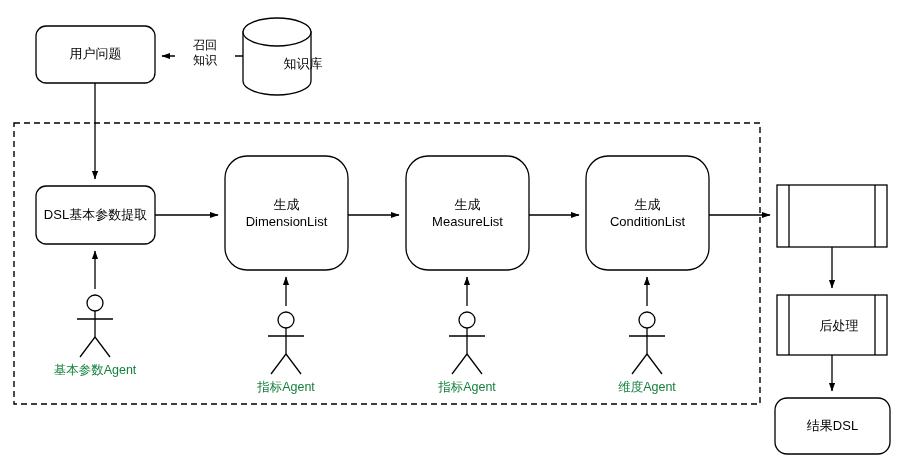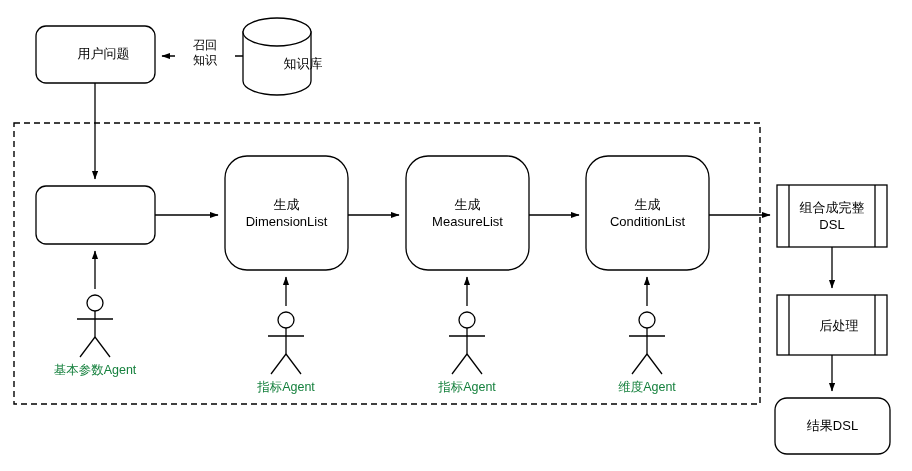--- a/index.html
+++ b/index.html
@@ -134,39 +134,38 @@
     <g>
       <path d="M647,306 L647,277" fill="none" stroke="#000000" stroke-width="1.3" marker-end="url(#arrow)"></path>
       <circle cx="647" cy="320" r="8" fill="#ffffff" stroke="#000000" stroke-width="1.3"></circle>
       <line x1="647" y1="328" x2="647" y2="354" stroke="#000000" stroke-width="1.3"></line>
       <line x1="629" y1="336" x2="665" y2="336" stroke="#000000" stroke-width="1.3"></line>
       <line x1="647" y1="354" x2="632" y2="374" stroke="#000000" stroke-width="1.3"></line>
       <line x1="647" y1="354" x2="662" y2="374" stroke="#000000" stroke-width="1.3"></line>
     </g>
   </svg>
 
-  <div class="node-label" style="left:36px; top:45px; width:119px;margin-left:8px;">用户问题</div>
+  <div class="node-label" style="left:36px; top:45px; width:119px;">用户问题</div>
 
   <div class="node-label" style="left:243px; top:55px; width:88px;margin-left:16px;">知识库</div>
 
   <div class="edge-label" style="left:175px; top:38px; width:60px;">召回
 知识</div>
 
+  <div class="node-label" style="left:30px; top:206px; width:131px;">DSL基本参数提取</div>
 
   <div class="node-label" style="left:225px; top:196px; width:123px;">生成
 DimensionList</div>
 
   <div class="node-label" style="left:406px; top:196px; width:123px;">生成
 MeasureList</div>
 
   <div class="node-label" style="left:586px; top:196px; width:123px;">生成
 ConditionList</div>
 
-  <div class="node-label" style="left:789px; top:199px; width:86px;">组合成完整
-DSL</div>
 
   <div class="node-label" style="left:789px; top:317px; width:100px;">后处理</div>
 
   <div class="node-label" style="left:775px; top:417px; width:115px;">结果DSL</div>
 
   <div class="actor-label" style="left:15px; top:362px; width:160px;">基本参数Agent</div>
 
   <div class="actor-label" style="left:216px; top:379px; width:140px;">指标Agent</div>
 
   <div class="actor-label" style="left:397px; top:379px; width:140px;">指标Agent</div>

